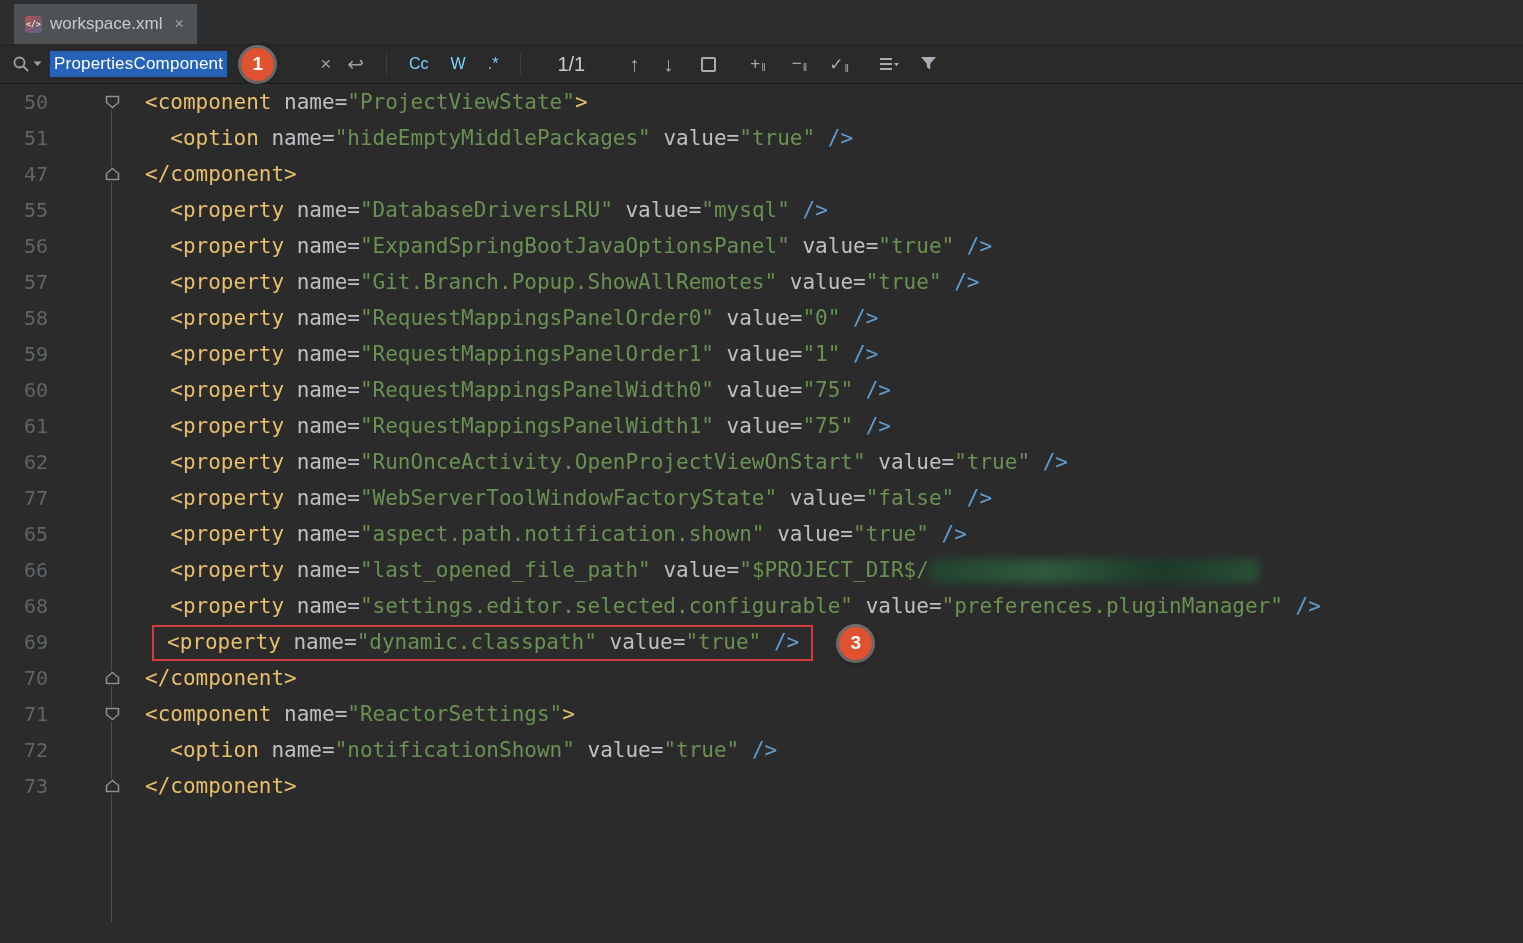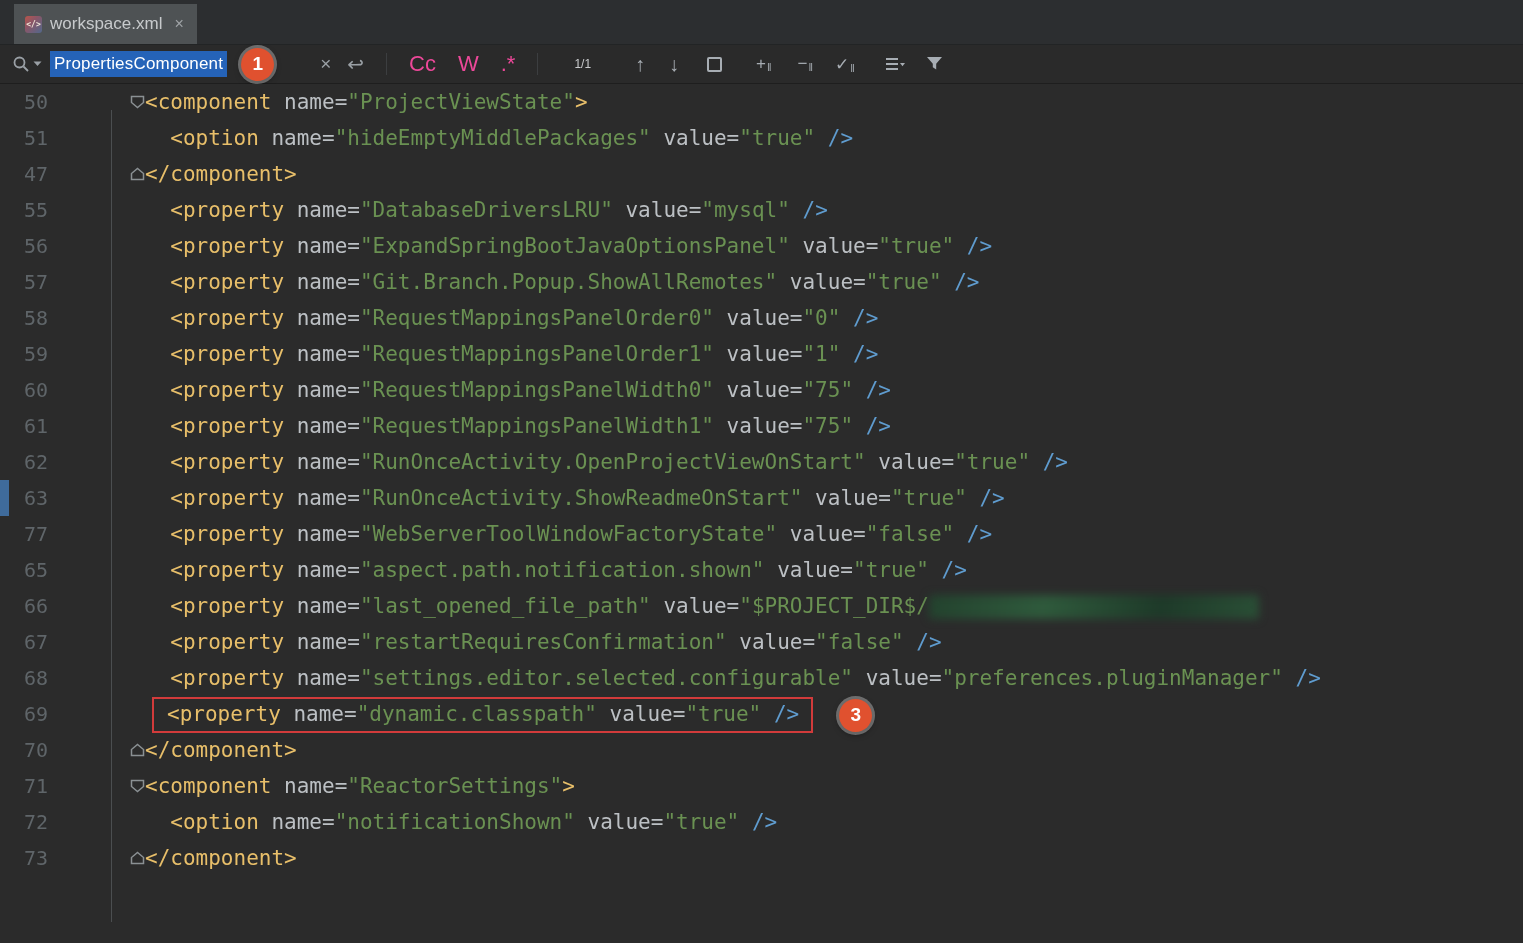--- a/index.html
+++ b/index.html
@@ -22,36 +22,36 @@
   .mag{margin-left:2px}
   .chev{margin-left:3px;margin-right:8px}
   .query{font-size:17px;background:#2563b8;color:#ffffff;padding:3px 4px;letter-spacing:.2px;}
   .badge{display:inline-flex;align-items:center;justify-content:center;width:33px;height:33px;border-radius:50%;
     background:#e0512f;color:#fff;font-weight:bold;font-size:19px;
     box-shadow:0 0 0 3px rgba(255,255,255,.32),0 2px 6px rgba(0,0,0,.55);flex:none;}
   .badge-search{margin-left:14px}
   .close{margin-left:46px;font-size:19px;color:#9aa0a5}
   .nl{margin-left:16px;font-size:20px;color:#9aa0a5}
   .vdiv{width:1px;height:22px;background:#3c3e40;margin-left:22px;}
-  .toggle{margin-left:22px;font-size:22px;color:#ec4899;}
-  .counter{margin-left:36px;font-size:12px;color:#c8cacc;}
+  .toggle{margin-left:22px;font-size:16px;color:#7dd3fc;}
+  .counter{margin-left:36px;font-size:20px;color:#c8cacc;}
   .arrow{font-size:20px;}
   .arrow.up{margin-left:44px}
   .arrow.down{margin-left:24px}
   .sq{width:15px;height:15px;border:2px solid #a7adb3;border-radius:2px;margin-left:28px;}
   .combo{align-items:flex-end;gap:1px;font-size:17px}
   .combo .bars{font-size:11px;line-height:14px;}
   .c-add{margin-left:34px}.c-rem{margin-left:26px}.c-chk{margin-left:22px}
   .hamb{margin-left:30px}.funnel{margin-left:20px}
 
   
   .editor{position:relative;background:#2b2b2b;}
   .fold-line{position:absolute;left:111px;top:26px;width:1px;height:812px;background:#4b4e50;}
   .row{display:flex;height:36px;}
-  .gutter{position:relative;width:145px;flex:none;display:flex;align-items:center;justify-content:space-between;}
+  .gutter{position:relative;width:145px;flex:none;display:flex;align-items:center;}
   .caret-strip{position:absolute;left:0;top:0;width:9px;height:36px;background:#3f6b9b;}
   .lnum{display:block;width:48px;text-align:right;color:#5f6569;font:20px/36px "DejaVu Sans Mono","Liberation Mono",monospace;}
   .fold{width:16px;height:15px;margin-left:56px;display:inline-flex;align-items:center;justify-content:center;position:relative;}
   .fold.has{background:#2b2b2b;}
   .code{flex:1;font:21px/36px "DejaVu Sans Mono","Liberation Mono",monospace;white-space:pre;color:#a9b7c6;}
   .tk-tag{color:#e8bf6a}
   .tk-attr{color:#bcc0c4}
   .tk-str{color:#6a9152}
   .tk-slash{color:#5f9ccf}
   .tk-match{color:#9dbd7d;background:#1e4b76;border:1px solid #5a8ec2;padding:2px 3px;margin:0 1px;}
@@ -203,28 +203,20 @@
       </div>
       <div class="code"><span class="tk-tag">  &lt;property</span><span class="tk-attr"> name=</span><span class="tk-str">"RequestMappingsPanelWidth1"</span><span class="tk-attr"> value=</span><span class="tk-str">"75"</span><span class="tk-slash"> /&gt;</span></div>
     </div>
     <div class="row">
       <div class="gutter">
         <span class="lnum">62</span>
         <span class="fold"></span>
       </div>
       <div class="code"><span class="tk-tag">  &lt;property</span><span class="tk-attr"> name=</span><span class="tk-str">"RunOnceActivity.OpenProjectViewOnStart"</span><span class="tk-attr"> value=</span><span class="tk-str">"true"</span><span class="tk-slash"> /&gt;</span></div>
     </div>
-    <div class="row current">
-      <div class="gutter">
-        <div class="caret-strip"></div>
-        <span class="lnum">63</span>
-        <span class="fold"></span>
-      </div>
-      <div class="code"><span class="tk-tag">  &lt;property</span><span class="tk-attr"> name=</span><span class="tk-str">"RunOnceActivity.ShowReadmeOnStart"</span><span class="tk-attr"> value=</span><span class="tk-str">"true"</span><span class="tk-slash"> /&gt;</span></div>
-    </div>
     <div class="row">
       <div class="gutter">
         <span class="lnum">77</span>
         <span class="fold"></span>
       </div>
       <div class="code"><span class="tk-tag">  &lt;property</span><span class="tk-attr"> name=</span><span class="tk-str">"WebServerToolWindowFactoryState"</span><span class="tk-attr"> value=</span><span class="tk-str">"false"</span><span class="tk-slash"> /&gt;</span></div>
     </div>
     <div class="row">
       <div class="gutter">
         <span class="lnum">65</span>
@@ -234,27 +226,20 @@
     </div>
     <div class="row">
       <div class="gutter">
         <span class="lnum">66</span>
         <span class="fold"></span>
       </div>
       <div class="code"><span class="tk-tag">  &lt;property</span><span class="tk-attr"> name=</span><span class="tk-str">"last_opened_file_path"</span><span class="tk-attr"> value=</span><span class="tk-str">"$PROJECT_DIR$/</span><span class="redact"></span></div>
     </div>
     <div class="row">
       <div class="gutter">
-        <span class="lnum">67</span>
-        <span class="fold"></span>
-      </div>
-      <div class="code"><span class="tk-tag">  &lt;property</span><span class="tk-attr"> name=</span><span class="tk-str">"restartRequiresConfirmation"</span><span class="tk-attr"> value=</span><span class="tk-str">"false"</span><span class="tk-slash"> /&gt;</span></div>
-    </div>
-    <div class="row">
-      <div class="gutter">
         <span class="lnum">68</span>
         <span class="fold"></span>
       </div>
       <div class="code"><span class="tk-tag">  &lt;property</span><span class="tk-attr"> name=</span><span class="tk-str">"settings.editor.selected.configurable"</span><span class="tk-attr"> value=</span><span class="tk-str">"preferences.pluginManager"</span><span class="tk-slash"> /&gt;</span></div>
     </div>
     <div class="row">
       <div class="gutter">
         <span class="lnum">69</span>
         <span class="fold"></span>
       </div>

